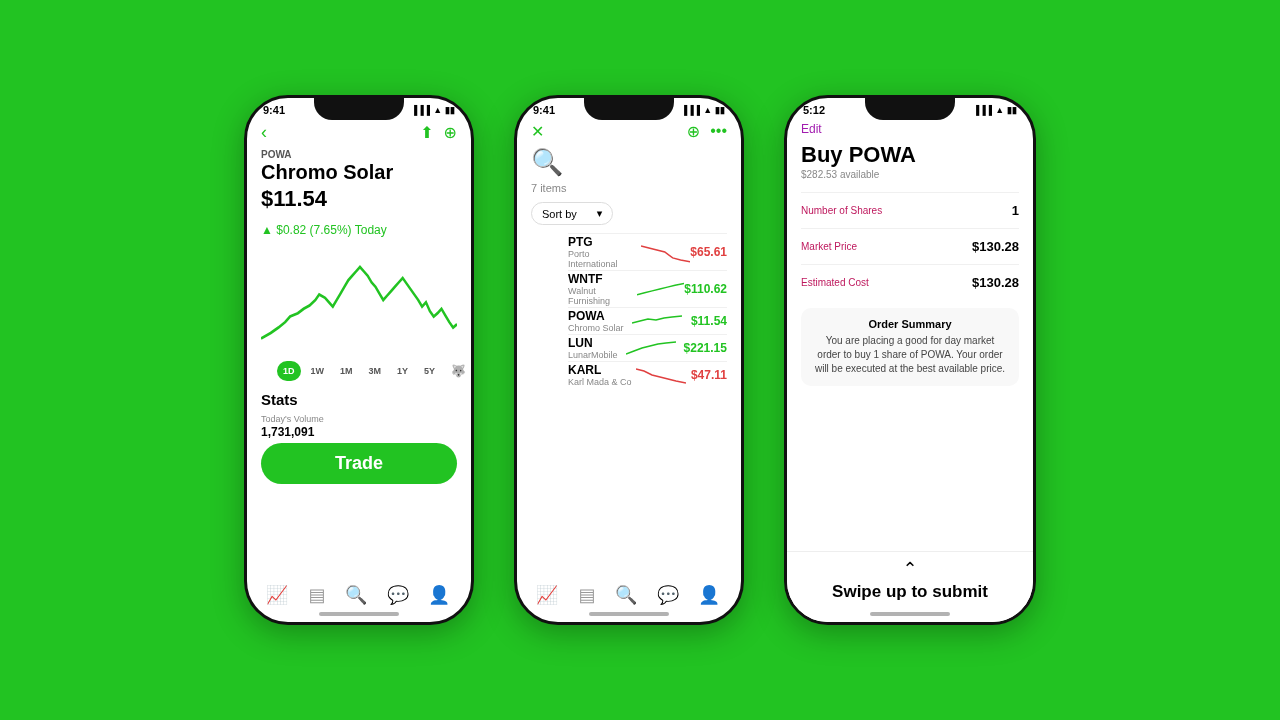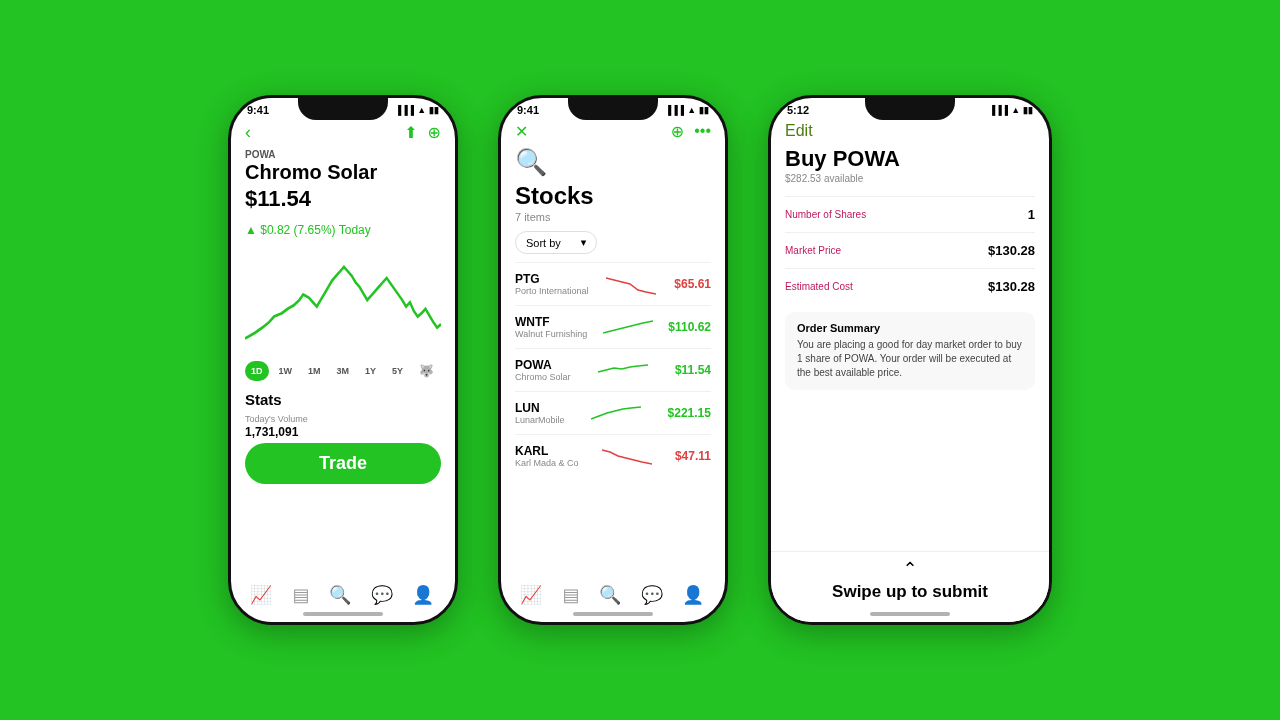--- a/index.html
+++ b/index.html
@@ -19,21 +19,21 @@
     .phone {
       background: #fff;
       border-radius: 44px;
       border: 3px solid #111;
       position: relative;
       overflow: hidden;
       box-shadow: 0 8px 32px rgba(0,0,0,0.3);
     }
     .phone-1 { width: 230px; height: 530px; }
     .phone-2 { width: 230px; height: 530px; }
-    .phone-3 { width: 284px; height: 530px; }
+    .phone-3 { width: 252px; height: 530px; }
 
     
     .notch {
       position: absolute;
       top: 0;
       left: 50%;
       transform: translateX(-50%);
       width: 90px;
       height: 22px;
       background: #111;
@@ -101,20 +101,21 @@
       margin: 8px 0 6px;
       position: relative;
     }
     .chart-container svg { width: 100%; height: 100%; }
 
     
     .time-buttons {
       display: flex;
       gap: 4px;
       margin-bottom: 10px;
+      margin-left: 16px;
     }
     .time-btn {
       font-size: 9px;
       font-weight: 600;
       padding: 3px 6px;
       border-radius: 10px;
       color: #555;
       background: transparent;
       border: none;
       cursor: pointer;
@@ -185,57 +186,59 @@
       margin-bottom: 8px;
       background: #fff;
       cursor: pointer;
     }
 
     .stock-list { overflow: hidden; }
     .stock-item {
       display: flex;
       align-items: center;
       justify-content: space-between;
-      padding: 9px 0;
+      padding: 1px 0;
       border-top: 1px solid #f0f0f0;
+      margin-left: 37px;
     }
     .stock-info .s-ticker { font-size: 12px; font-weight: 700; }
     .stock-info .s-name { font-size: 9px; color: #888; }
     .mini-chart { width: 50px; height: 24px; }
     .s-price { font-size: 12px; font-weight: 600; }
     .s-price.green { color: #22c322; }
     .s-price.red { color: #e04040; }
 
     
     .p3-header {
       display: flex;
       justify-content: space-between;
       align-items: center;
       padding: 4px 0 6px;
     }
-    .edit-btn { color: #4d7c0f; font-size: 16px; font-weight: 500; }
+    .edit-btn { color: #a21caf; font-size: 12px; font-weight: 500; }
 
     .buy-title { font-size: 22px; font-weight: 700; margin-bottom: 1px; }
     .available-label { font-size: 10px; color: #888; margin-bottom: 12px; }
 
     .order-row {
       display: flex;
       justify-content: space-between;
       align-items: center;
       padding: 10px 0;
       border-top: 1px solid #f0f0f0;
     }
     .order-label { font-size: 10px; color: #be185d; }
     .order-value { font-size: 13px; font-weight: 600; color: #000; }
 
     .order-summary-box {
       background: #f8f8f8;
       border-radius: 10px;
       padding: 10px 12px;
       margin-top: 8px;
+      text-align: center;
     }
     .order-summary-title { font-size: 11px; font-weight: 700; margin-bottom: 4px; }
     .order-summary-text { font-size: 10px; color: #444; line-height: 1.4; }
 
     .swipe-section {
       position: absolute;
       bottom: 0; left: 0; right: 0;
       background: #fff;
       border-top: 1px solid #eee;
       text-align: center;
@@ -319,21 +322,20 @@
   <div class="phone-content">
     <div class="p2-header">
       <span class="close-btn">✕</span>
       <div class="p2-header-right">
         <span>⊕</span>
         <span>•••</span>
       </div>
     </div>
 
     <div class="search-icon-big">🔍</div>
-    <div class="stocks-title">Stocks</div>
     <div class="stocks-count">7 items</div>
 
     <button class="sort-btn">
       <span>Sort by</span>
       <span>▾</span>
     </button>
 
     <div class="stock-list">
 
       <div class="stock-item">

